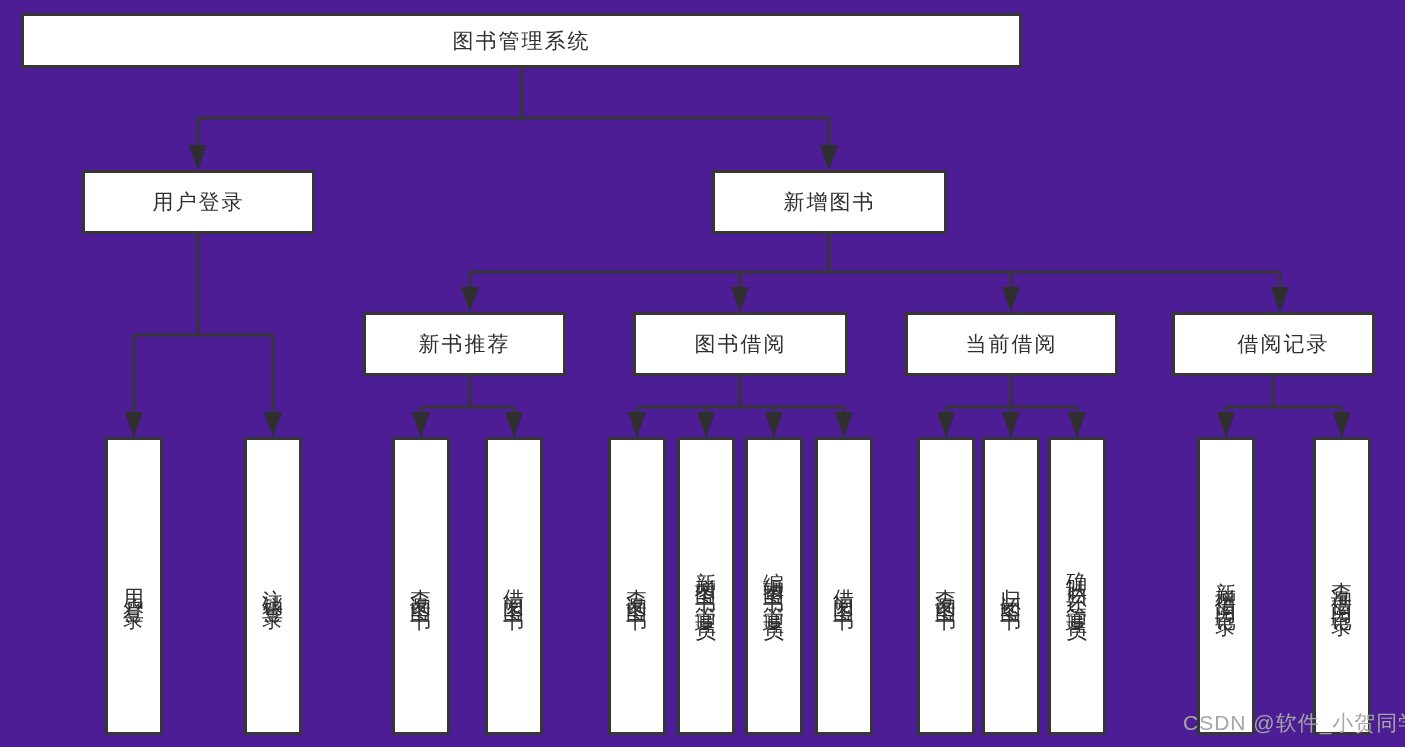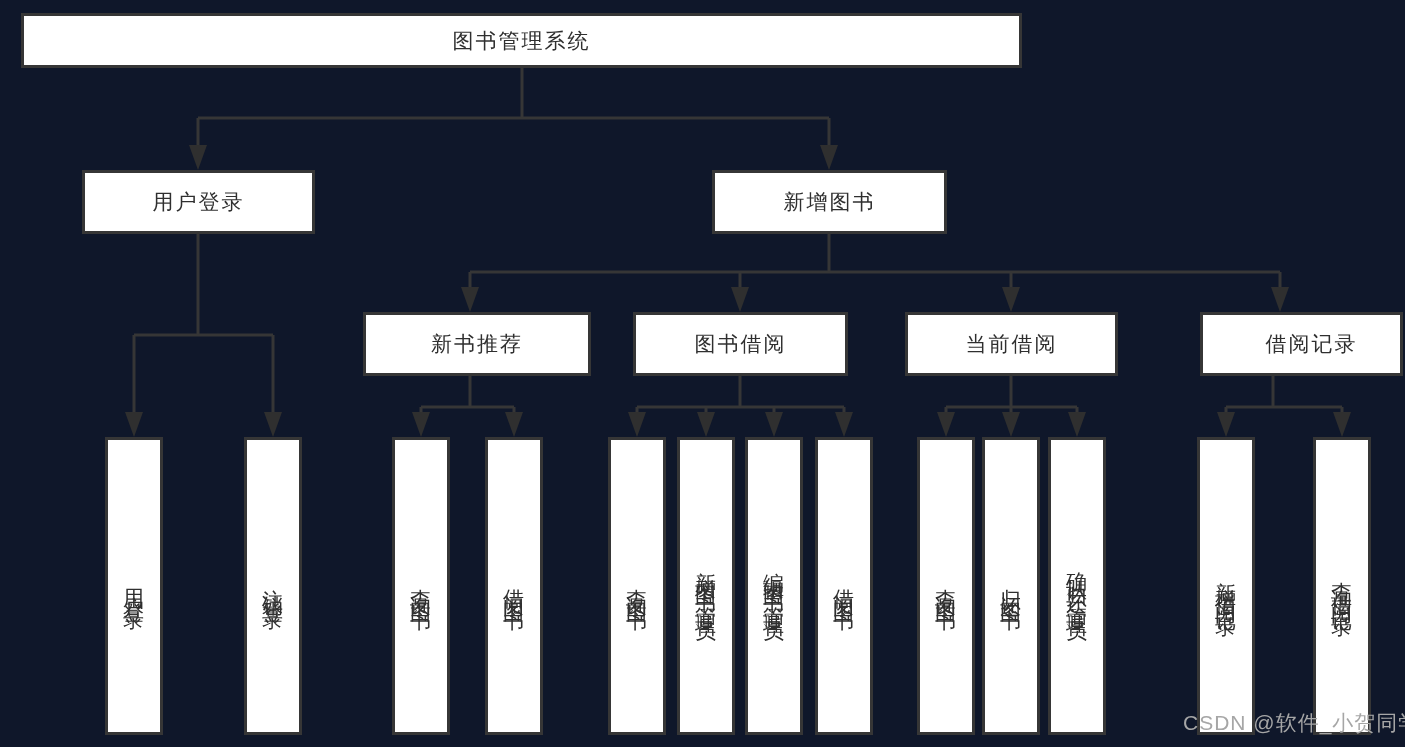--- a/index.html
+++ b/index.html
@@ -5,21 +5,21 @@
   html, body {
     margin: 0;
     padding: 0;
     background: #ffffff;
     font-family: "Liberation Sans", "DejaVu Sans", sans-serif;
   }
   .canvas {
     position: relative;
     width: 1405px;
     height: 747px;
-    background: #0f172a;
+    background: #4c1d95;
     overflow: hidden;
   }
   .connectors {
     position: absolute;
     left: 0;
     top: 0;
     pointer-events: none;
   }
   .node {
     position: absolute;
@@ -106,30 +106,30 @@
     <span>图书管理系统</span>
   </div>
 
   <div class="node h" style="left:82px; top:170px; width:233px; height:64px;">
     <span>用户登录</span>
   </div>
   <div class="node h" style="left:712px; top:170px; width:235px; height:64px;">
     <span>新增图书</span>
   </div>
 
-  <div class="node h" style="left:363px; top:312px; width:228px; height:64px;">
+  <div class="node h" style="left:363px; top:312px; width:203px; height:64px;">
     <span>新书推荐</span>
   </div>
   <div class="node h" style="left:633px; top:312px; width:215px; height:64px;">
     <span>图书借阅</span>
   </div>
   <div class="node h" style="left:905px; top:312px; width:213px; height:64px;">
     <span>当前借阅</span>
   </div>
-  <div class="node h" style="left:1200px; top:312px; width:203px; height:64px;padding-left:20px;">
+  <div class="node h" style="left:1172px; top:312px; width:203px; height:64px;padding-left:20px;">
     <span>借阅记录</span>
   </div>
 
   <div class="node leaf" style="left:105px; top:437px; width:58px; height:298px;">
     <span>用户登录</span>
   </div>
   <div class="node leaf" style="left:244px; top:437px; width:58px; height:298px;">
     <span>注销登录</span>
   </div>
 

